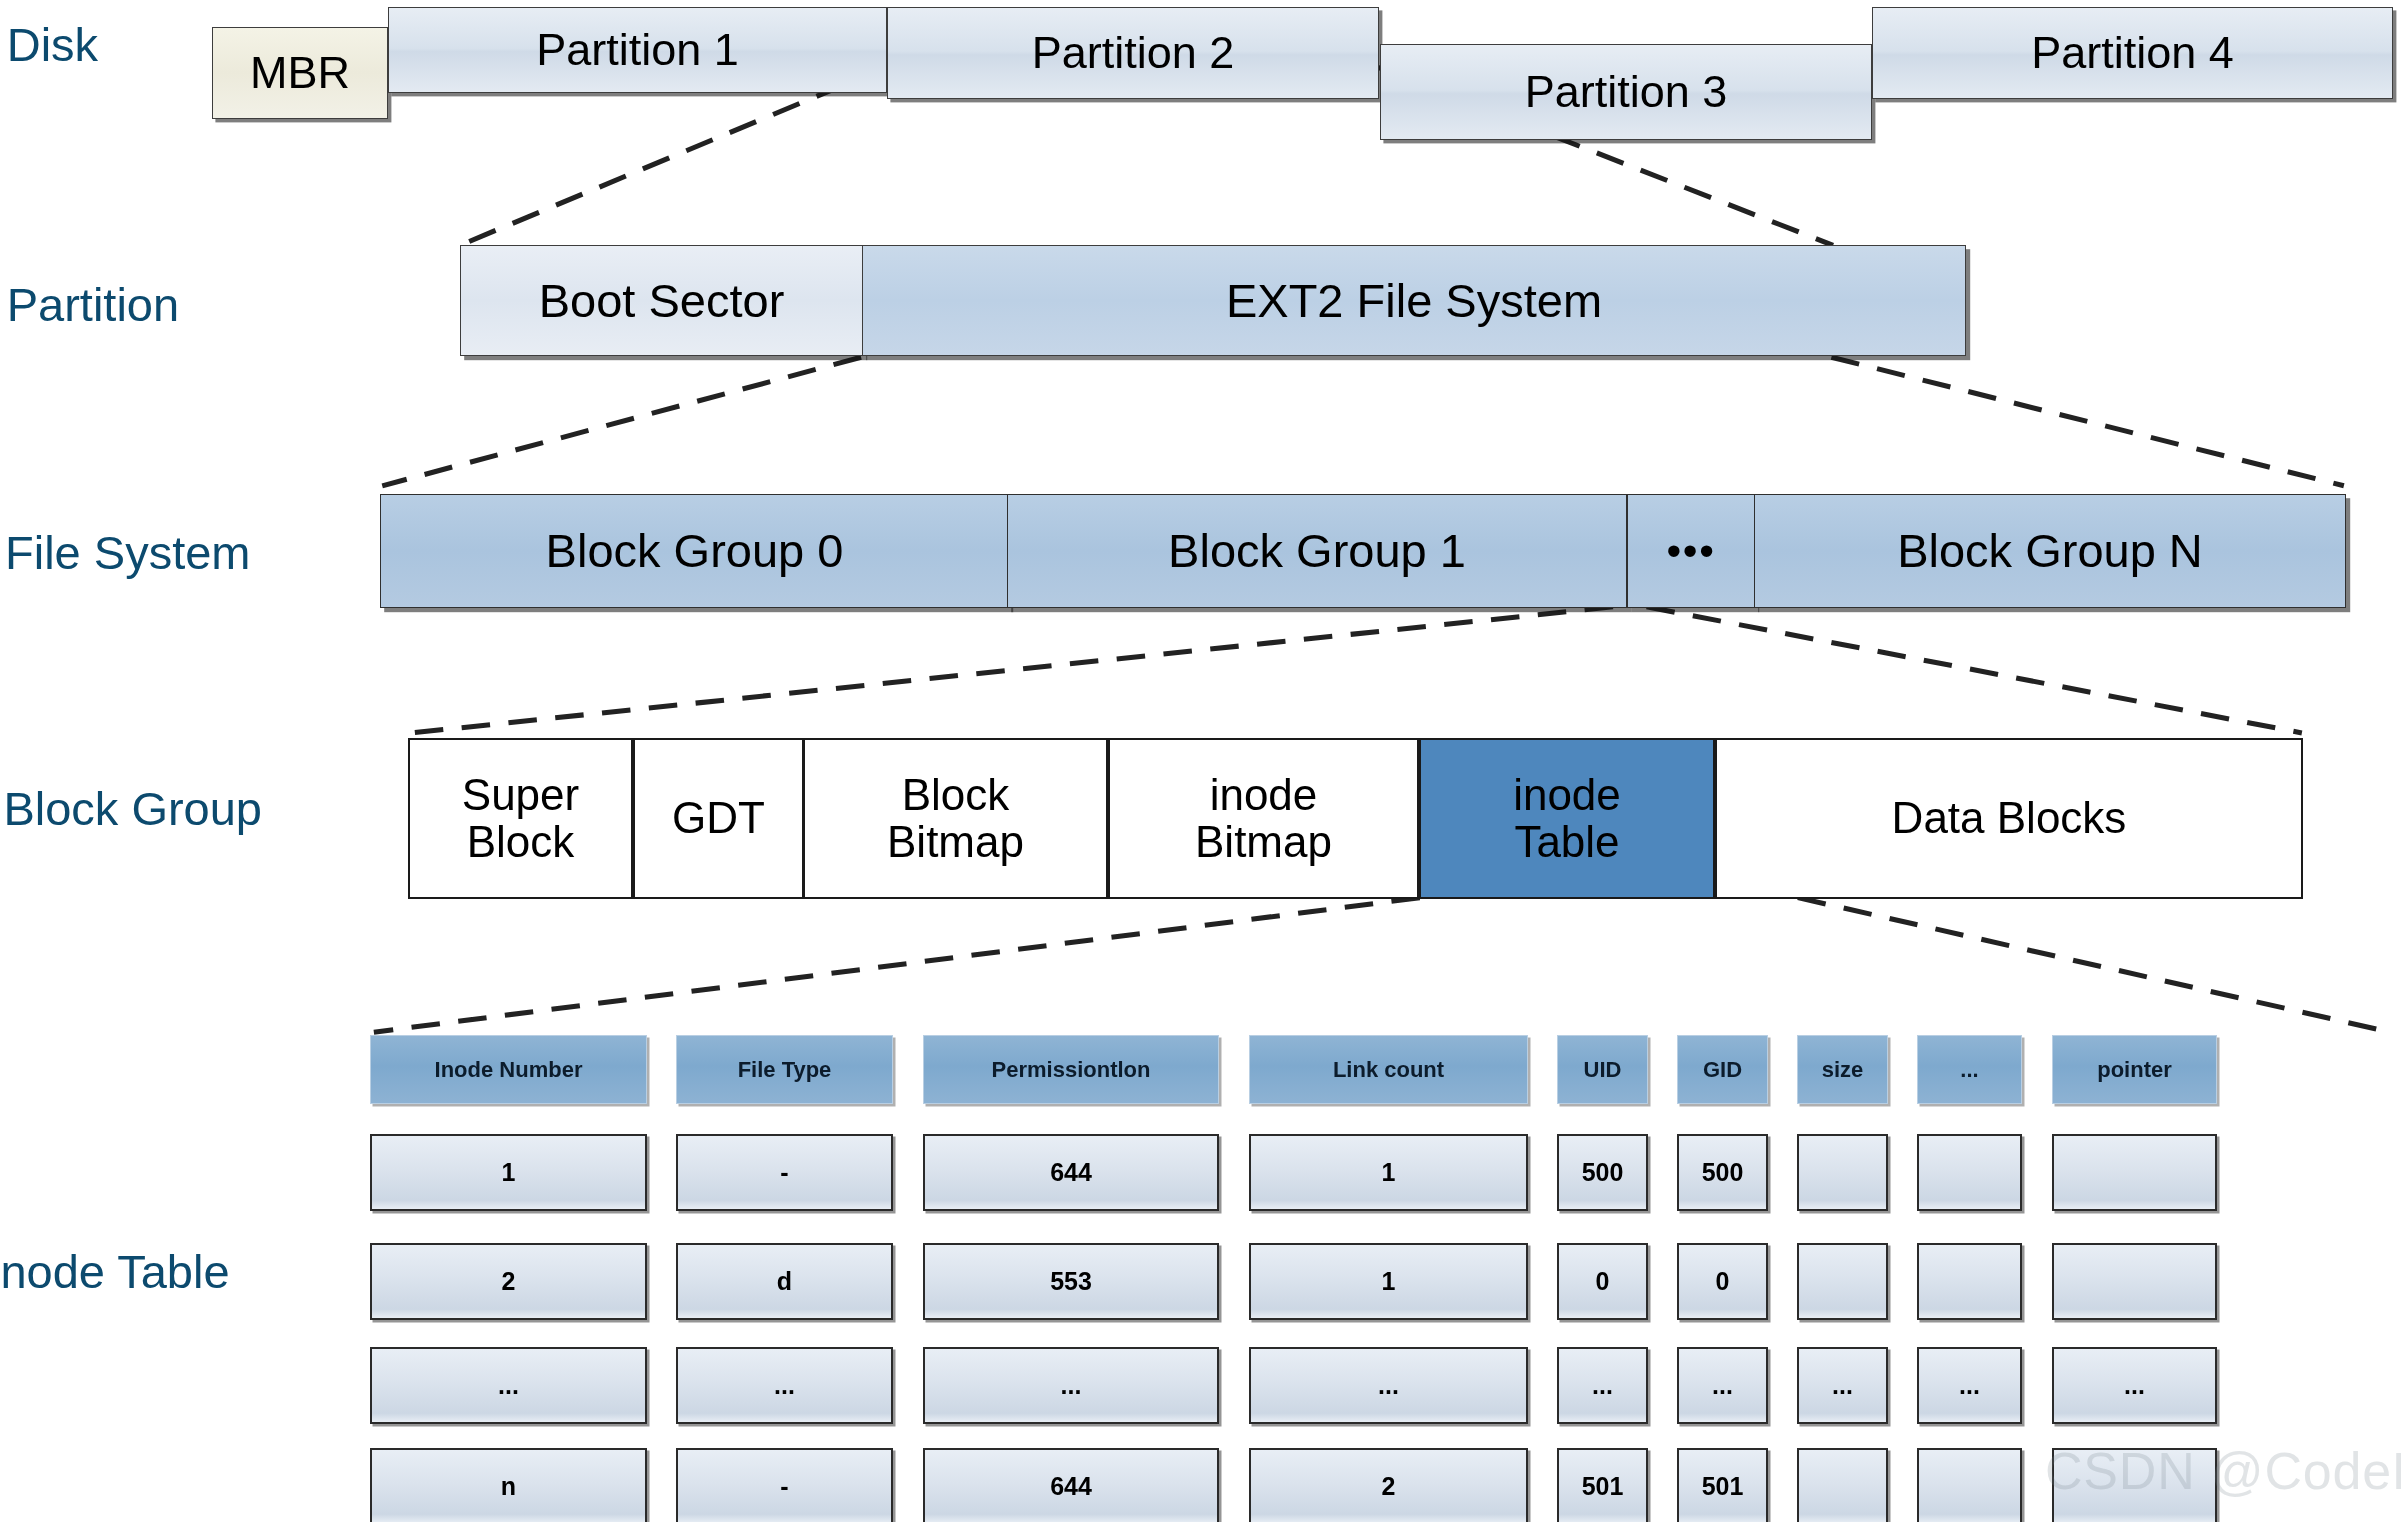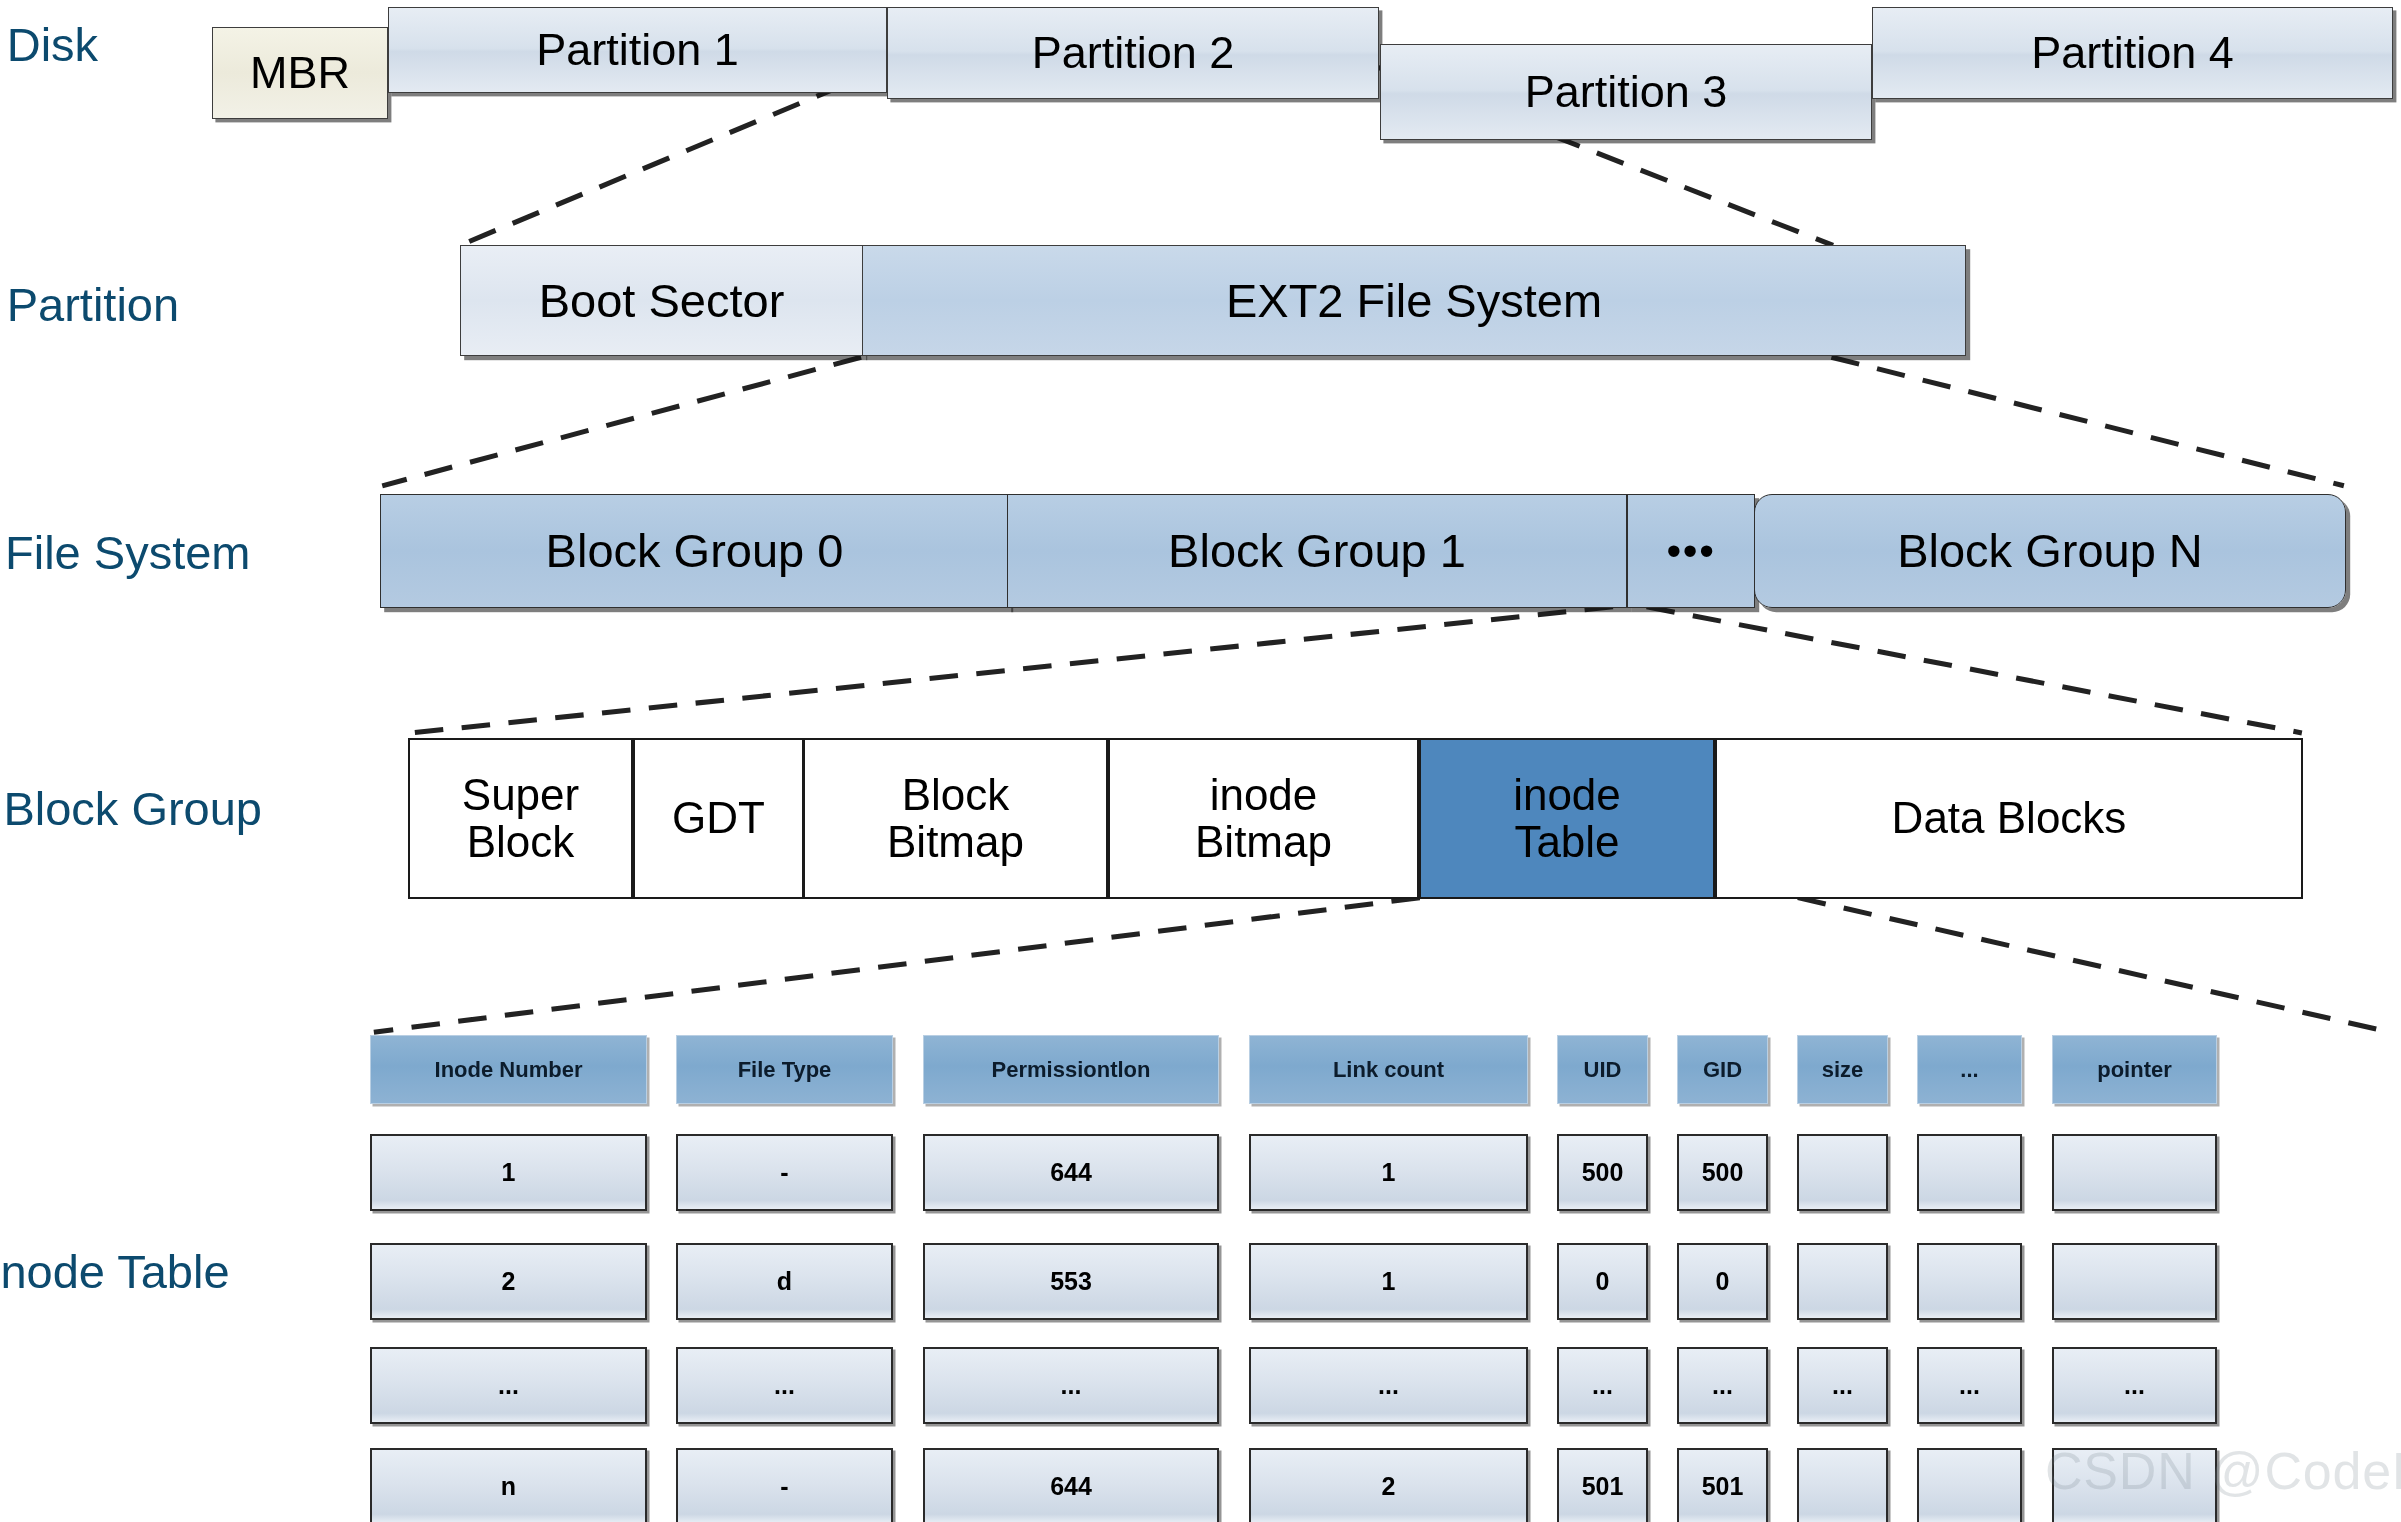--- a/index.html
+++ b/index.html
@@ -158,21 +158,21 @@
   <div class="box part-cell boot" style="left:460px; top:245px; width:403px; height:111px;">Boot Sector</div>
 
   <div class="box part-cell ext2" style="left:862px; top:245px; width:1104px; height:111px;">EXT2 File System</div>
 
   <div class="box fs-cell" style="left:380px; top:494px; width:629px; height:114px;">Block Group 0</div>
 
   <div class="box fs-cell" style="left:1007px; top:494px; width:620px; height:114px;">Block Group 1</div>
 
   <div class="box fs-cell dots" style="left:1627px; top:494px; width:128px; height:114px; font-size:42px;">•••</div>
 
-  <div class="box fs-cell" style="left:1754px; top:494px; width:592px; height:114px;border-radius:18px;">Block Group N</div>
+  <div class="box fs-cell" style="left:1754px; top:494px; width:592px; height:114px;">Block Group N</div>
 
   <div class="box bg-cell" style="left:408px; top:738px; width:225px; height:161px;">Super
 Block</div>
 
   <div class="box bg-cell" style="left:633px; top:738px; width:171px; height:161px;">GDT</div>
 
   <div class="box bg-cell" style="left:803px; top:738px; width:305px; height:161px;">Block
 Bitmap</div>
 
   <div class="box bg-cell" style="left:1108px; top:738px; width:311px; height:161px;">inode

